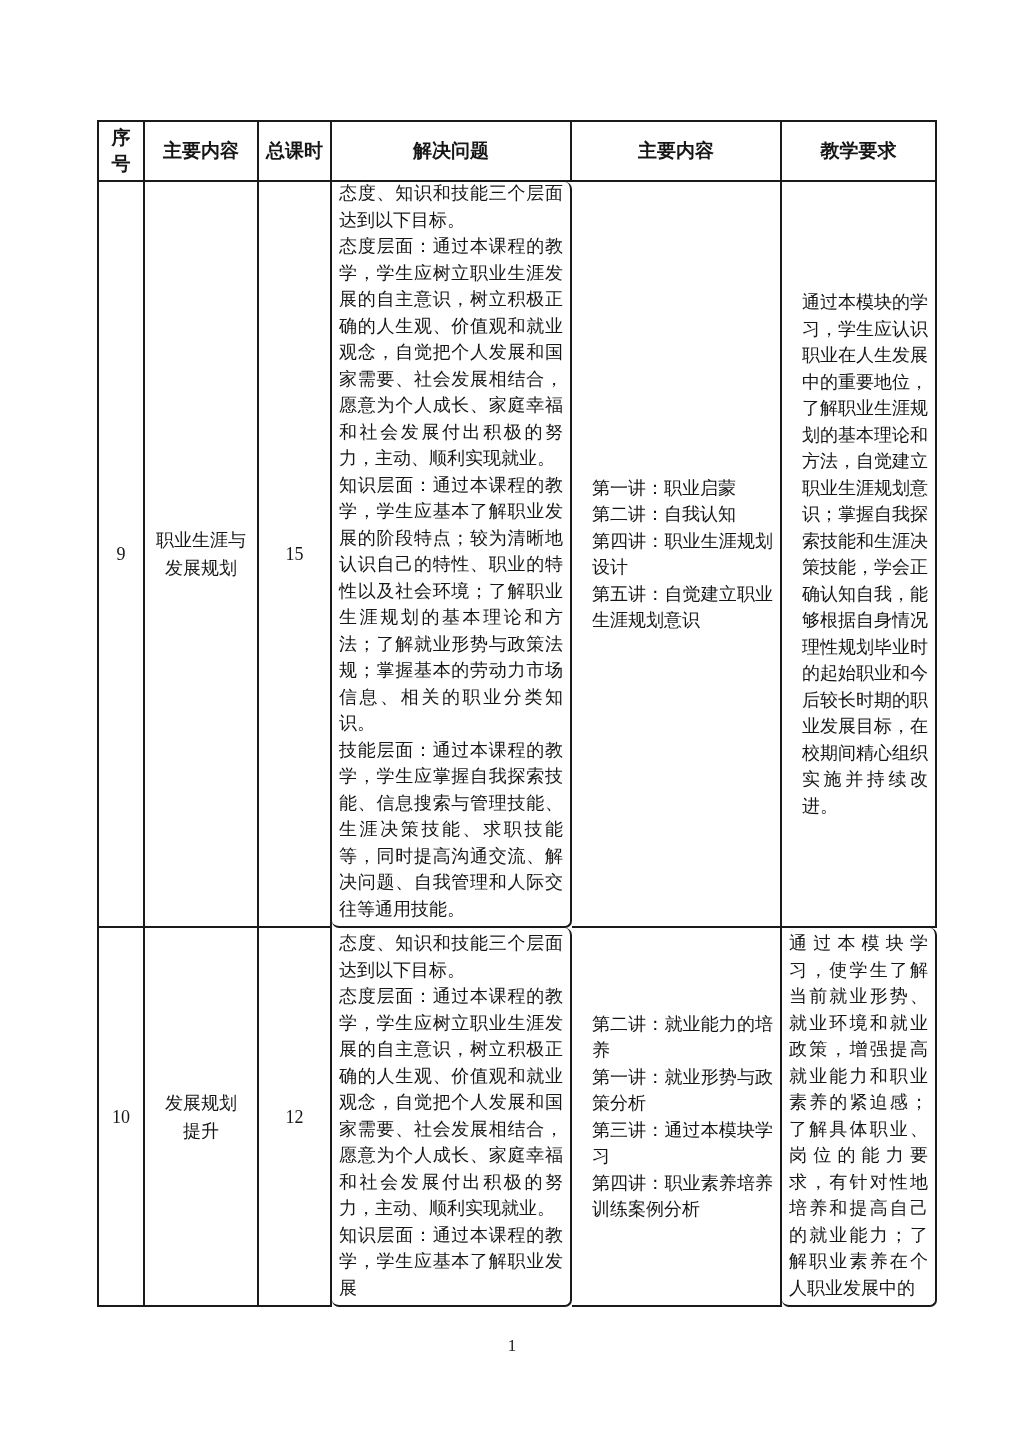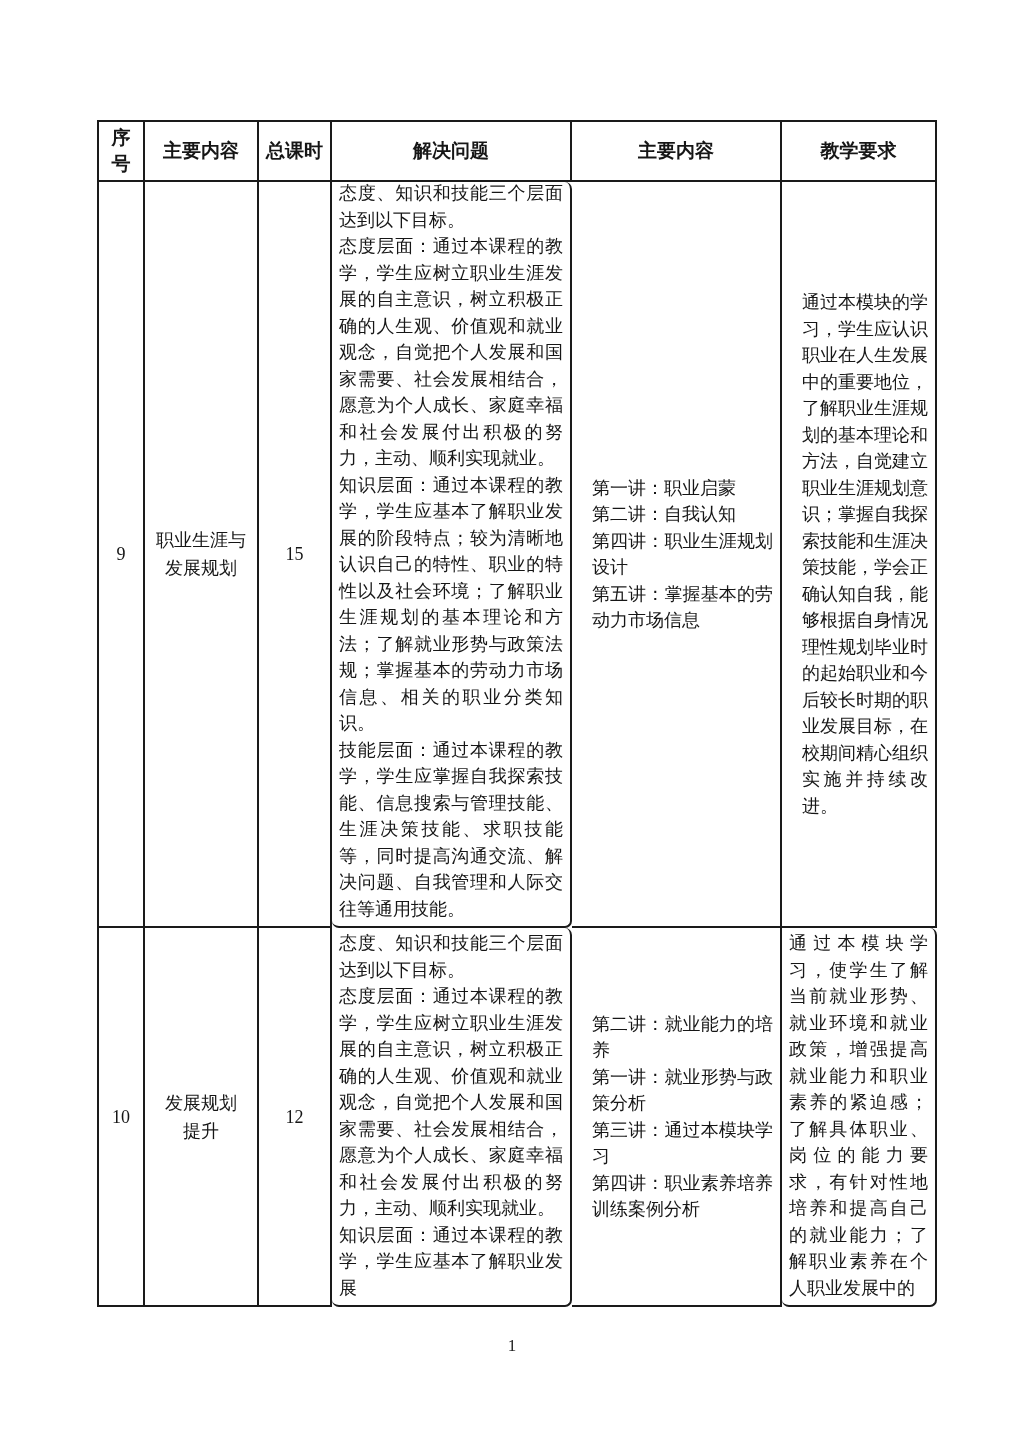--- a/index.html
+++ b/index.html
@@ -122,21 +122,21 @@
     <div class="cell text v-top">
       <p>通过课程教学，学生应当在态度、知识和技能三个层面达到以下目标。</p>
       <p>态度层面：通过本课程的教学，学生应树立职业生涯发展的自主意识，树立积极正确的人生观、价值观和就业观念，自觉把个人发展和国家需要、社会发展相结合，愿意为个人成长、家庭幸福和社会发展付出积极的努力，主动、顺利实现就业。</p>
       <p>知识层面：通过本课程的教学，学生应基本了解职业发展的阶段特点；较为清晰地认识自己的特性、职业的特性以及社会环境；了解职业生涯规划的基本理论和方法；了解就业形势与政策法规；掌握基本的劳动力市场信息、相关的职业分类知识。</p>
       <p>技能层面：通过本课程的教学，学生应掌握自我探索技能、信息搜索与管理技能、生涯决策技能、求职技能等，同时提高沟通交流、解决问题、自我管理和人际交往等通用技能。</p>
     </div>
     <div class="cell text v-center">
       <div class="line">第一讲：职业启蒙</div>
       <div class="line">第二讲：自我认知</div>
       <div class="line">第四讲：职业生涯规划设计</div>
-      <div class="line">第五讲：掌握基本的劳动力市场信息</div>
+      <div class="line">第五讲：自觉建立职业生涯规划意识</div>
     </div>
     <div class="cell text v-center">
       <p>通过本模块的学习，学生应认识职业在人生发展中的重要地位，了解职业生涯规划的基本理论和方法，自觉建立职业生涯规划意识；掌握自我探索技能和生涯决策技能，学会正确认知自我，能够根据自身情况理性规划毕业时的起始职业和今后较长时期的职业发展目标，在校期间精心组织实施并持续改进。</p>
     </div>
 
     <div class="cell mid">
       <span>10</span>
     </div>
     <div class="cell mid">
       <div class="line">发展规划</div>

